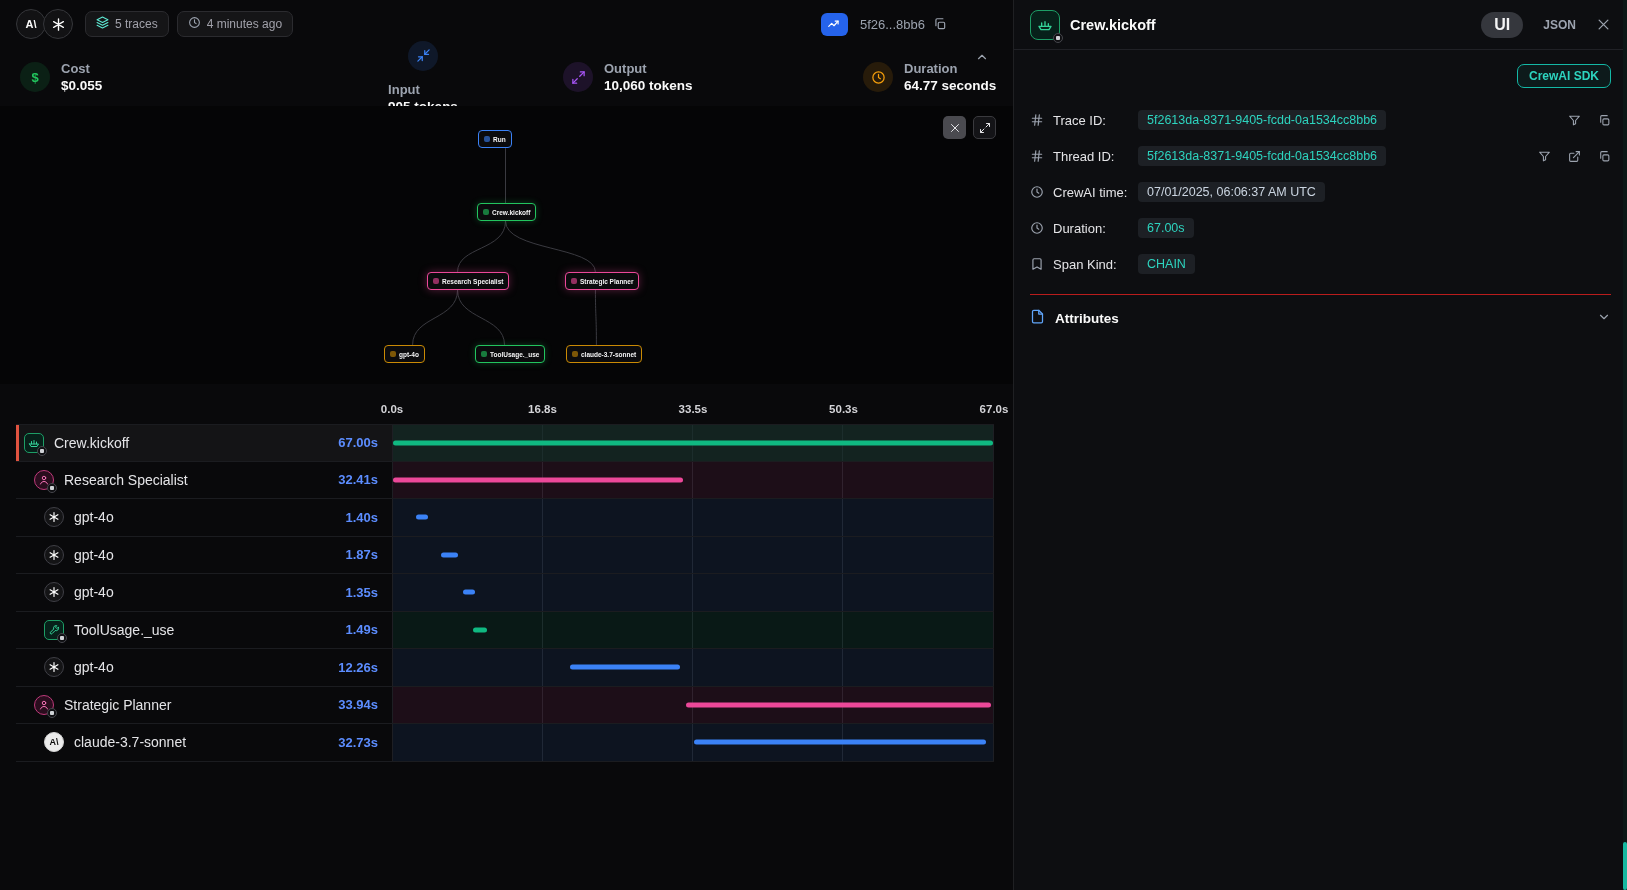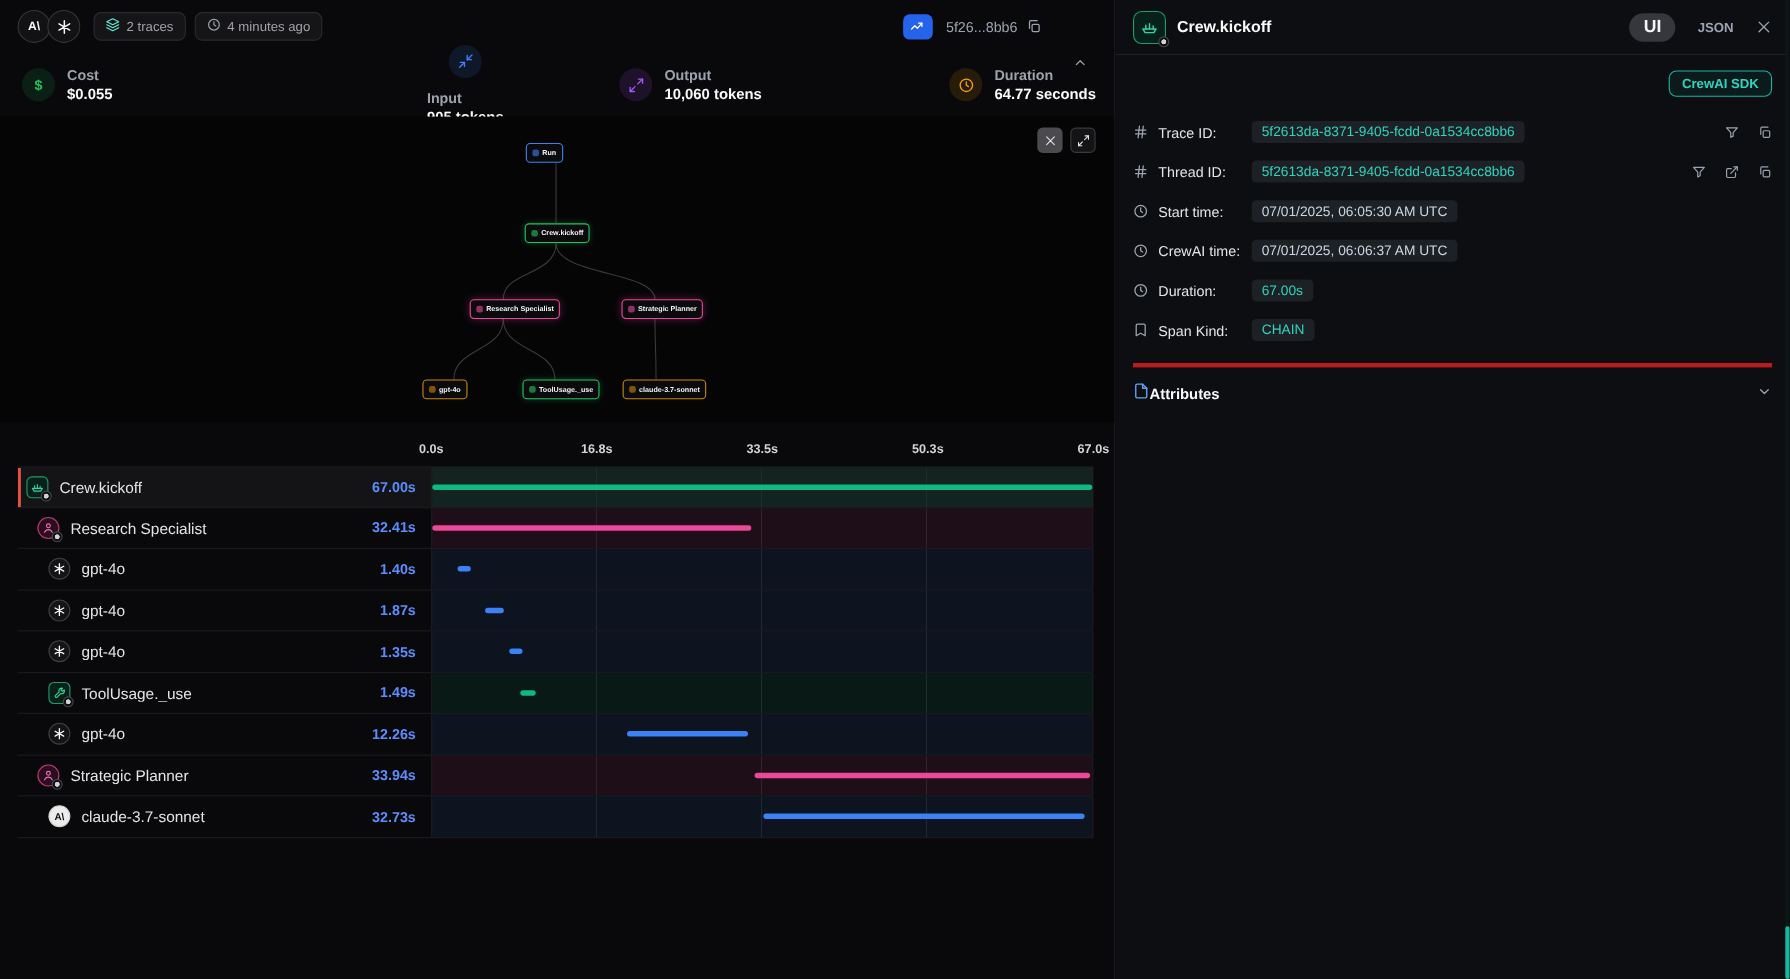--- a/index.html
+++ b/index.html
@@ -107,21 +107,21 @@
     font-size:12px; font-weight:bold; padding:4px 11px; border-radius:7px; }
   .field-row { display:flex; align-items:center; gap:9px; height:36px; }
   .field-ic { display:flex; color:#9ca3af; }
   .field-ic svg { width:14px; height:14px; stroke:#9ca3af; fill:none; stroke-width:2; stroke-linecap:round; stroke-linejoin:round; }
   .field-label { font-size:13px; color:#e4e4e7; min-width:76px; }
   .field-value { background:#1d2025; border-radius:4px; padding:3px 9px; font-size:12.5px; }
   .field-value.teal { color:#2dd4bf; }
   .field-value.plain { color:#cbd5e1; }
   .field-actions { margin-left:auto; display:flex; gap:17px; }
   .field-actions .icon-btn svg { width:13px; height:13px; }
-  .attributes-row { margin-top:12px; padding-top:14px; border-top:4px solid #b91c1c; display:flex; align-items:center; gap:0; cursor:pointer; }
+  .attributes-row { margin-top:12px; padding-top:14px; border-top:1px solid #b91c1c; display:flex; align-items:center; gap:10px; cursor:pointer; }
   .attributes-row .aic svg { width:15px; height:15px; stroke:#60a5fa; fill:none; stroke-width:2; stroke-linecap:round; stroke-linejoin:round; }
   .attributes-label { font-size:13.5px; font-weight:bold; color:#fafafa; flex:1; }
   .attributes-row .chev svg { width:14px; height:14px; stroke:#9ca3af; fill:none; stroke-width:2; stroke-linecap:round; stroke-linejoin:round; }
 
   .scroll-track { position:absolute; right:0; top:0; width:4px; height:100%; background:#0c1716; }
   .scroll-thumb { position:absolute; bottom:0; width:100%; height:48px; background:#17b8a0; border-radius:2px; }
 </style>
 </head>
 <body>
 
@@ -137,21 +137,21 @@
               <path d="M12 3v18M4.2 7.5l15.6 9M19.8 7.5l-15.6 9"></path>
             </svg>
         </div>
       </div>
       <div class="chip">
         <span class="teal"><svg viewBox="0 0 24 24">
               <path d="M12 2 2 7l10 5 10-5Z"></path>
               <path d="m2 12 10 5 10-5"></path>
               <path d="m2 17 10 5 10-5"></path>
             </svg></span>
-        <span>2 traces</span>
+        <span>5 traces</span>
       </div>
       <div class="chip">
         <span class="gray"><svg viewBox="0 0 24 24">
               <circle cx="12" cy="12" r="9"></circle>
               <path d="M12 7v5l3 2"></path>
             </svg></span>
         <span>4 minutes ago</span>
       </div>
       <div class="spacer"></div>
       <button class="blue-btn">
@@ -524,42 +524,31 @@
               </span>
             </span>
           </div>
           <div class="field-row">
             <span class="field-ic">
               <svg viewBox="0 0 24 24">
                 <circle cx="12" cy="12" r="9"></circle>
                 <path d="M12 7v5l3 2"></path>
               </svg>
             </span>
-            <span class="field-label">Start time:</span>
-            <span class="field-value plain">07/01/2025, 06:05:30 AM UTC</span>
+            <span class="field-label">CrewAI time:</span>
+            <span class="field-value plain">07/01/2025, 06:06:37 AM UTC</span>
             <span class="field-actions"></span>
           </div>
           <div class="field-row">
             <span class="field-ic">
               <svg viewBox="0 0 24 24">
                 <circle cx="12" cy="12" r="9"></circle>
                 <path d="M12 7v5l3 2"></path>
               </svg>
             </span>
-            <span class="field-label">CrewAI time:</span>
-            <span class="field-value plain">07/01/2025, 06:06:37 AM UTC</span>
-            <span class="field-actions"></span>
-          </div>
-          <div class="field-row">
-            <span class="field-ic">
-              <svg viewBox="0 0 24 24">
-                <circle cx="12" cy="12" r="9"></circle>
-                <path d="M12 7v5l3 2"></path>
-              </svg>
-            </span>
             <span class="field-label">Duration:</span>
             <span class="field-value teal">67.00s</span>
             <span class="field-actions"></span>
           </div>
           <div class="field-row">
             <span class="field-ic">
               <svg viewBox="0 0 24 24">
                 <path d="M19 21 12 17 5 21V5a2 2 0 0 1 2-2h10a2 2 0 0 1 2 2Z"></path>
               </svg>
             </span>

